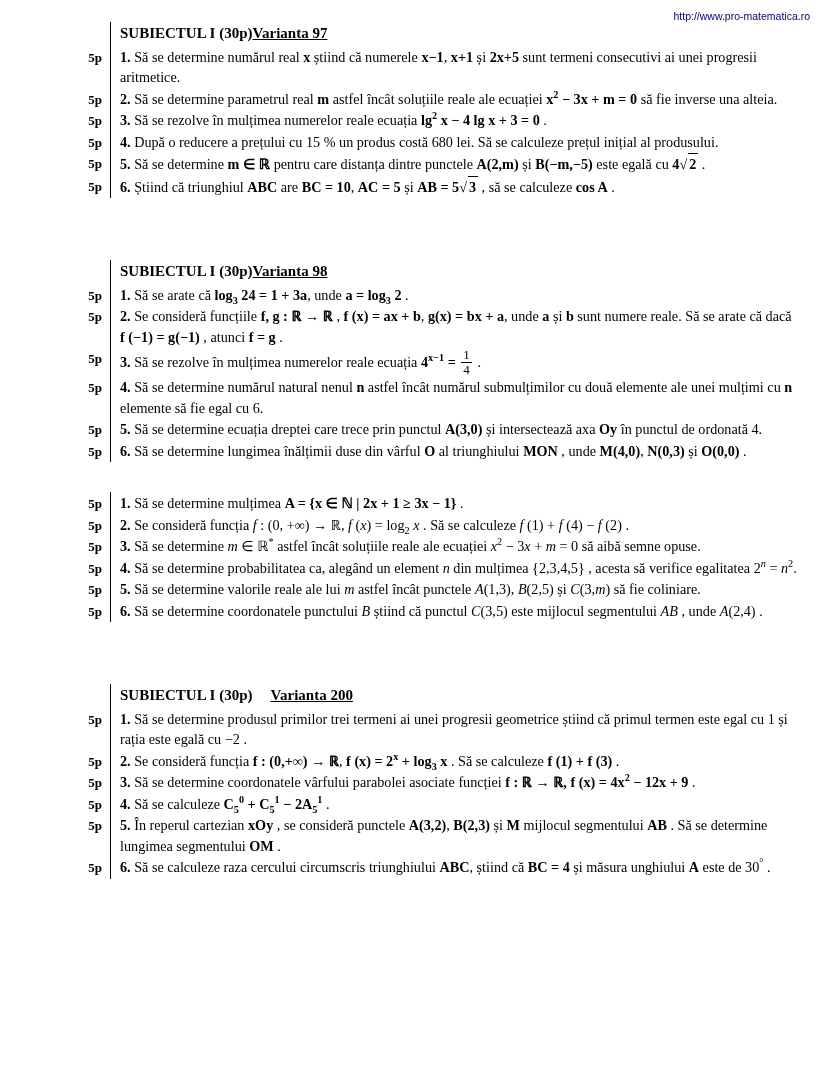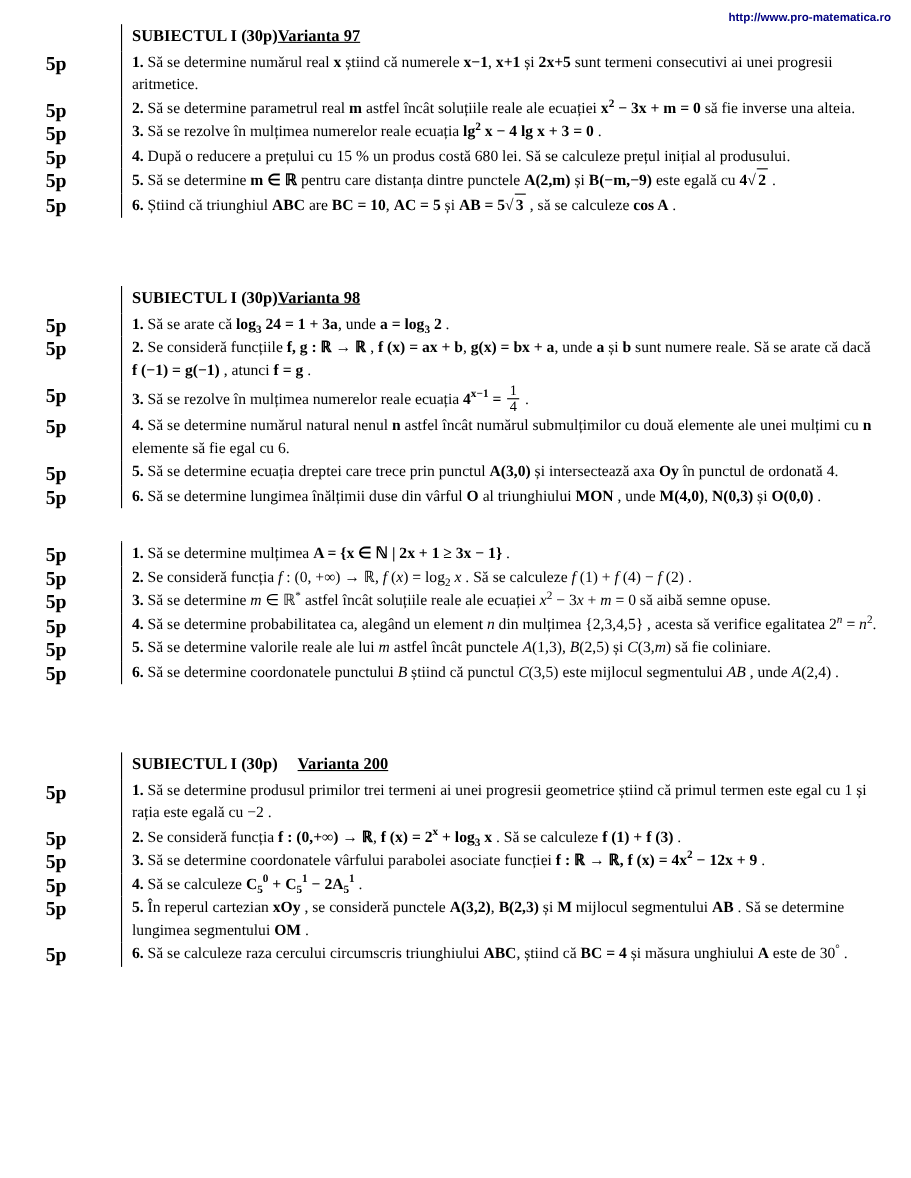--- a/index.html
+++ b/index.html
@@ -20,45 +20,45 @@
     min-height: 1071px;
     padding: 0;
     box-sizing: border-box;
   }
   .url-header {
     position: absolute;
     top: 10px;
     right: 18px;
     font-family: "Liberation Sans", sans-serif;
     font-size: 10.5px;
-    font-weight: bold;
+    font-weight: normal;
     color: #000080;
     letter-spacing: 0px;
   }
   .block {
     margin-left: 0;
     padding-top: 0;
   }
   .gap-medium { height: 30px; }
   .gap-xl { height: 62px; }
 
   
   .row {
     display: flex;
     align-items: stretch;
     width: 100%;
   }
   .pts {
     width: 110px;
     min-width: 110px;
-    text-align: center;
+    text-align: right;
     padding-right: 8px;
     font-family: "Liberation Serif", serif;
     font-weight: bold;
-    font-size: 18px;
+    font-size: 13px;
     line-height: 20px;
     padding-top: 1px;
     box-sizing: border-box;
   }
   .bar {
     width: 1px;
     background: #000;
     margin-right: 9px;
     flex: 0 0 1px;
   }
@@ -154,21 +154,21 @@
       <div class="bar"></div>
       <div class="txt">
         <b class="num">4.</b> După o reducere a prețului cu 15 % un produs costă 680 lei. Să se calculeze prețul inițial al produsului.
       </div>
     </div>
 
     <div class="row">
       <div class="pts">5p</div>
       <div class="bar"></div>
       <div class="txt">
-        <b class="num">5.</b> Să se determine <b>m ∈ ℝ</b> pentru care distanța dintre punctele <b>A(2,m)</b> și <b>B(−m,−9)</b> este egală cu <b>4<span class="radic">√</span><span class="sqrt">2</span></b> .
+        <b class="num">5.</b> Să se determine <b>m ∈ ℝ</b> pentru care distanța dintre punctele <b>A(2,m)</b> și <b>B(−m,−5)</b> este egală cu <b>4<span class="radic">√</span><span class="sqrt">2</span></b> .
       </div>
     </div>
 
     <div class="row">
       <div class="pts">5p</div>
       <div class="bar"></div>
       <div class="txt">
         <b class="num">6.</b> Știind că triunghiul <b>ABC</b> are <b>BC = 10</b>, <b>AC = 5</b> și <b>AB = 5<span class="radic">√</span><span class="sqrt">3</span></b> , să se calculeze <b>cos A</b> .
       </div>
     </div>

